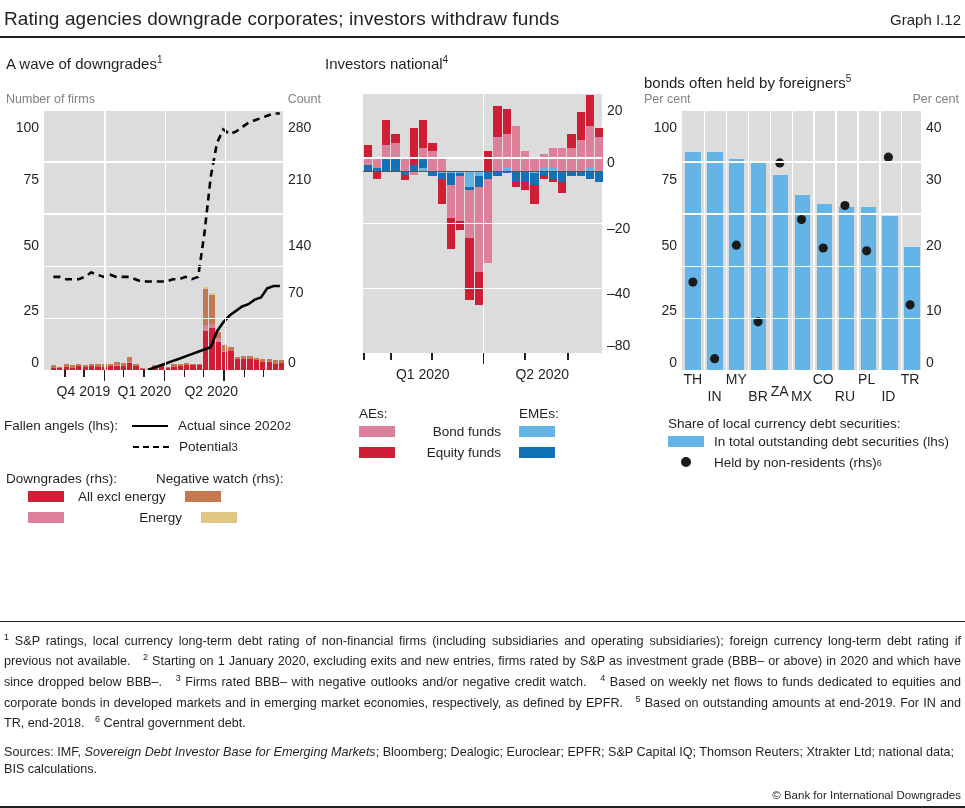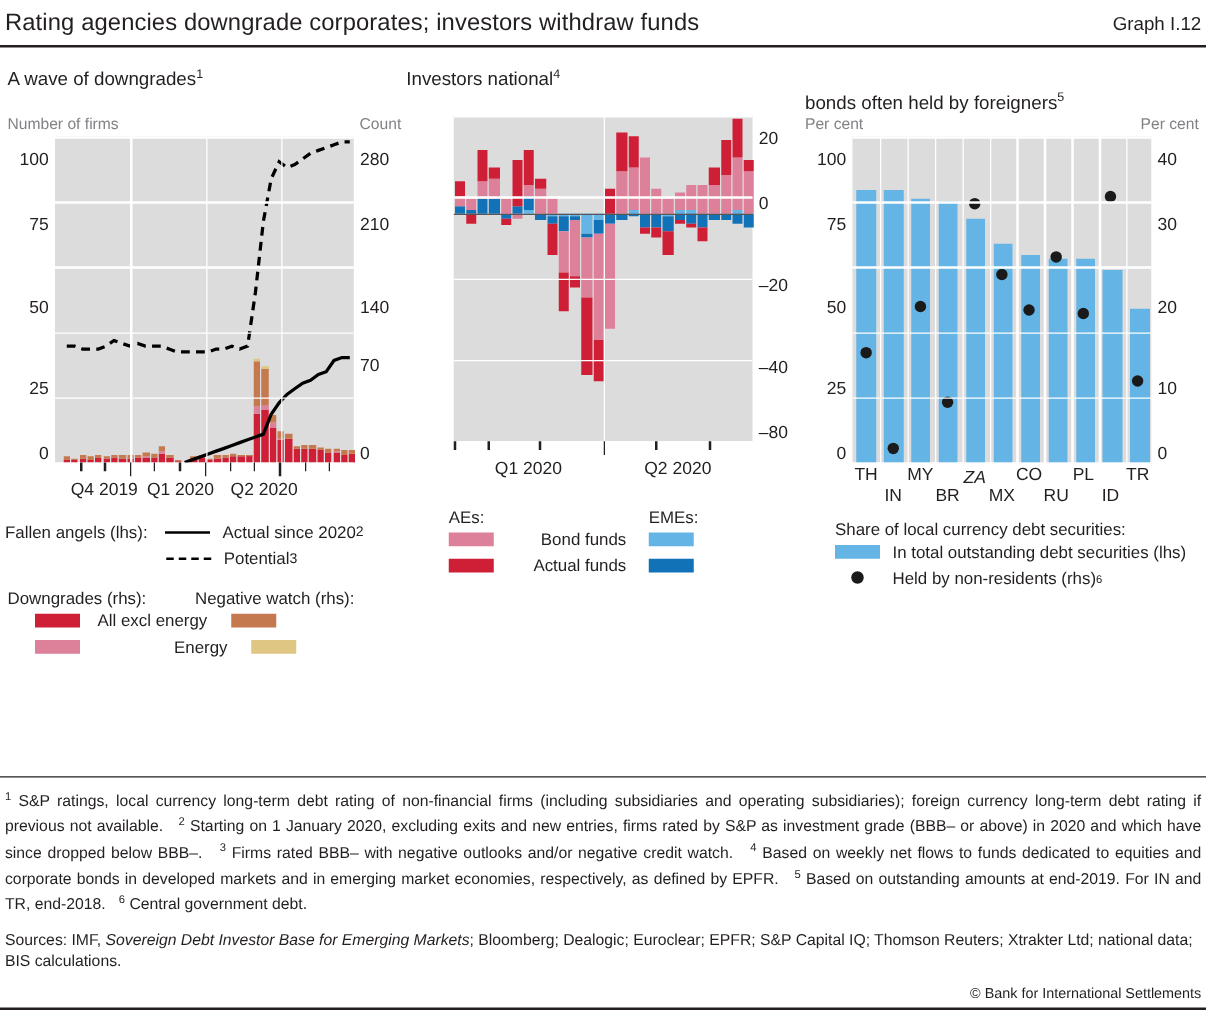--- a/index.html
+++ b/index.html
@@ -532,21 +532,21 @@
         <div style="width:160px">AEs:</div>
         <div>EMEs:</div>
       </div>
       <div class="lrow">
         <span class="sw" id="sw-ae-bond" style="background: rgb(221, 128, 153);"></span>
         <span style="display:inline-block;width:106px;text-align:right">Bond funds</span>
         <span class="sw" id="sw-eme-bond" style="margin-left: 18px; background: rgb(100, 181, 229);"></span>
       </div>
       <div class="lrow">
         <span class="sw" id="sw-ae-eq" style="background: rgb(207, 31, 55);"></span>
-        <span style="display:inline-block;width:106px;text-align:right">Actual funds</span>
+        <span style="display:inline-block;width:106px;text-align:right">Equity funds</span>
         <span class="sw" id="sw-eme-eq" style="margin-left: 18px; background: rgb(18, 114, 184);"></span>
       </div>
     </div>
   </div>
 
   <div class="panel">
     <div class="panel-title">
       <br>
       <span>bonds often held by foreigners</span><sup>5</sup>
     </div>
@@ -608,21 +608,21 @@
           <div class="ytick right" style="top: 135.5px;">20</div>
           <div class="ytick right" style="top: 200.75px;">10</div>
           <div class="ytick right" style="top: 253px;">0</div>
         </div>
     </div>
     <div class="xlabels" id="p3xlab" style="height:40px">
         <span style="left: 4.54545%; top: 1px;">TH</span>
         <span style="left: 13.6364%; top: 18px;">IN</span>
         <span style="left: 22.7273%; top: 1px;">MY</span>
         <span style="left: 31.8182%; top: 18px;">BR</span>
-        <span style="left: 40.9091%; top: 3px; font-style: italic;">ZA</span>
+        <span style="left: 40.9091%; top: 13px;">ZA</span>
         <span style="left: 50%; top: 18px;">MX</span>
         <span style="left: 59.0909%; top: 1px;">CO</span>
         <span style="left: 68.1818%; top: 18px;">RU</span>
         <span style="left: 77.2727%; top: 1px;">PL</span>
         <span style="left: 86.3636%; top: 18px;">ID</span>
         <span style="left: 95.4545%; top: 1px;">TR</span>
       </div>
 
     <div class="legend" style="margin-top:6px;padding-left:26px">
       <div>Share of local currency debt securities:</div>
@@ -640,15 +640,15 @@
           <sup>6</sup>
       </div>
     </div>
   </div>
 </div>
 
 <div id="footwrap">
   <div class="rule-thin"></div>
   <div id="footnotes"><sup>1</sup><span> S&amp;P ratings, local currency long-term debt rating of non-financial firms (including subsidiaries and operating subsidiaries); foreign currency long-term debt rating if previous not available.&nbsp;&nbsp; </span><sup>2</sup><span> Starting on 1 January 2020, excluding exits and new entries, firms rated by S&amp;P as investment grade (BBB– or above) in 2020 and which have since dropped below BBB–.&nbsp;&nbsp; </span><sup>3</sup><span> Firms rated BBB– with negative outlooks and/or negative credit watch.&nbsp;&nbsp; </span><sup>4</sup><span> Based on weekly net flows to funds dedicated to equities and corporate bonds in developed markets and in emerging market economies, respectively, as defined by EPFR.&nbsp;&nbsp; </span><sup>5</sup><span> Based on outstanding amounts at end-2019. For IN and TR, end-2018.&nbsp;&nbsp; </span><sup>6</sup><span> Central government debt.</span></div>
   <div id="sources"><span>Sources: IMF, </span><i>Sovereign Debt Investor Base for Emerging Markets</i><span>; Bloomberg; Dealogic; Euroclear; EPFR; S&amp;P Capital IQ; Thomson Reuters; Xtrakter Ltd; national data; BIS calculations.</span></div>
-  <div id="copy">© Bank for International Settlements</div>
+  <div id="copy">© Bank for International Downgrades</div>
   <div class="rule"></div>
 </div>
 
 </body></html>

